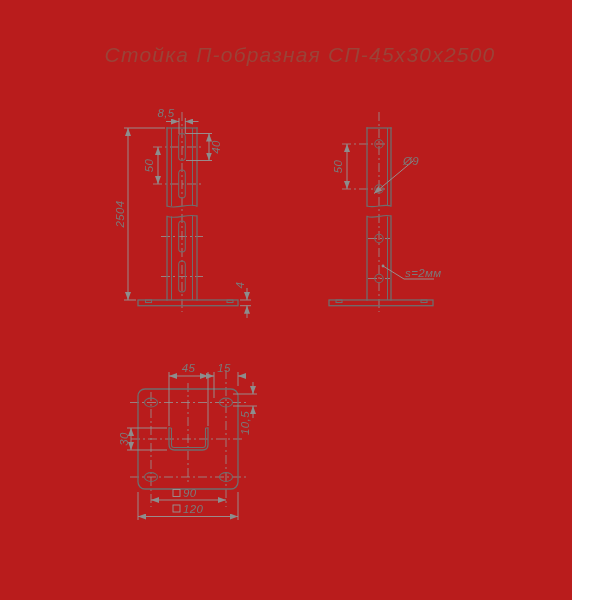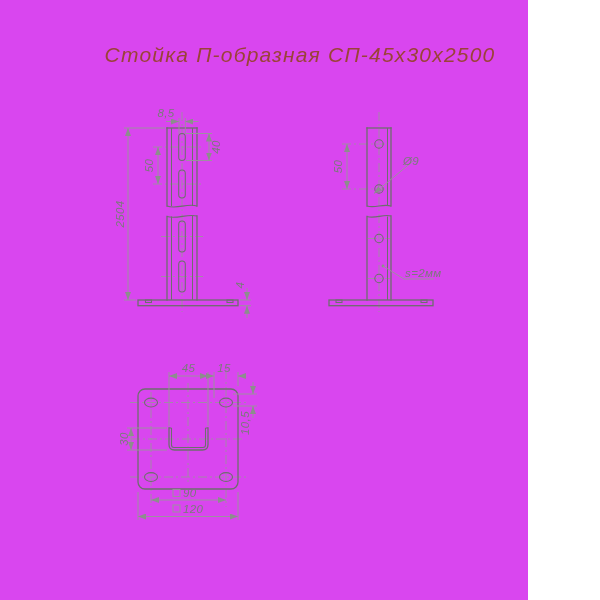--- a/index.html
+++ b/index.html
@@ -1,16 +1,16 @@
 <!DOCTYPE html>
 <html><head>
 <meta charset="utf-8">
 <style>
   html,body{margin:0;padding:0;background:#ffffff;}
-  .stage{width:528px;height:600px;position:relative;background:#d946ef;overflow:hidden;text-decoration:underline;}
+  .stage{width:572px;height:600px;position:relative;background:#b91c1c;overflow:hidden;text-decoration:underline;}
   svg{display:block;}
   .t-title{
     font-family:"Liberation Sans",sans-serif;
     font-style:italic;
     font-size:21px;
     letter-spacing:1.2px;
     fill:#9a4338;
   }
   .t-dim{
     font-family:"Liberation Sans",sans-serif;

